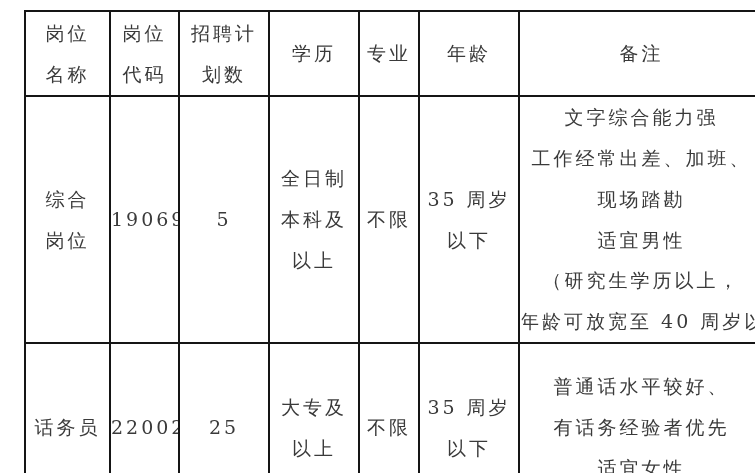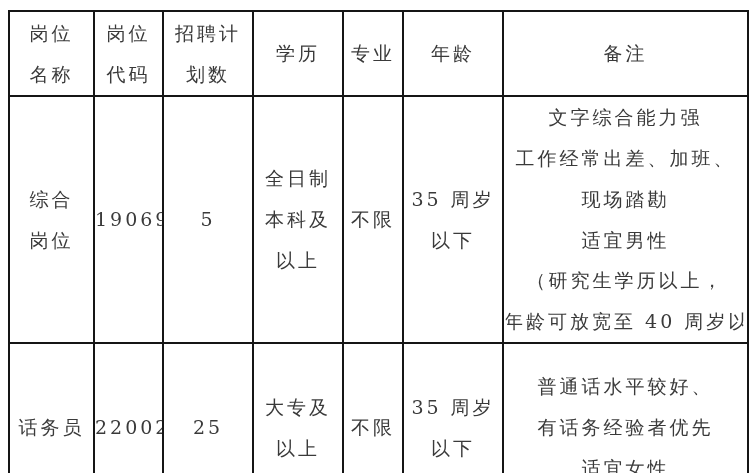--- a/index.html
+++ b/index.html
@@ -6,21 +6,21 @@
   html, body {
     width: 755px;
     height: 473px;
     background: #ffffff;
     font-family: "DejaVu Serif", "Liberation Serif", serif;
     overflow: hidden;
   }
   .page {
     width: 755px;
     height: 473px;
-    padding: 10px 8px 12px 8px;
+    padding: 10px 8px 12px 24px;
     background: #ffffff;
   }
   table.job-table {
     border-collapse: collapse;
     table-layout: fixed;
     width: 739px;
     height: 451px;
     background: #ffffff;
   }
   table.job-table th,

